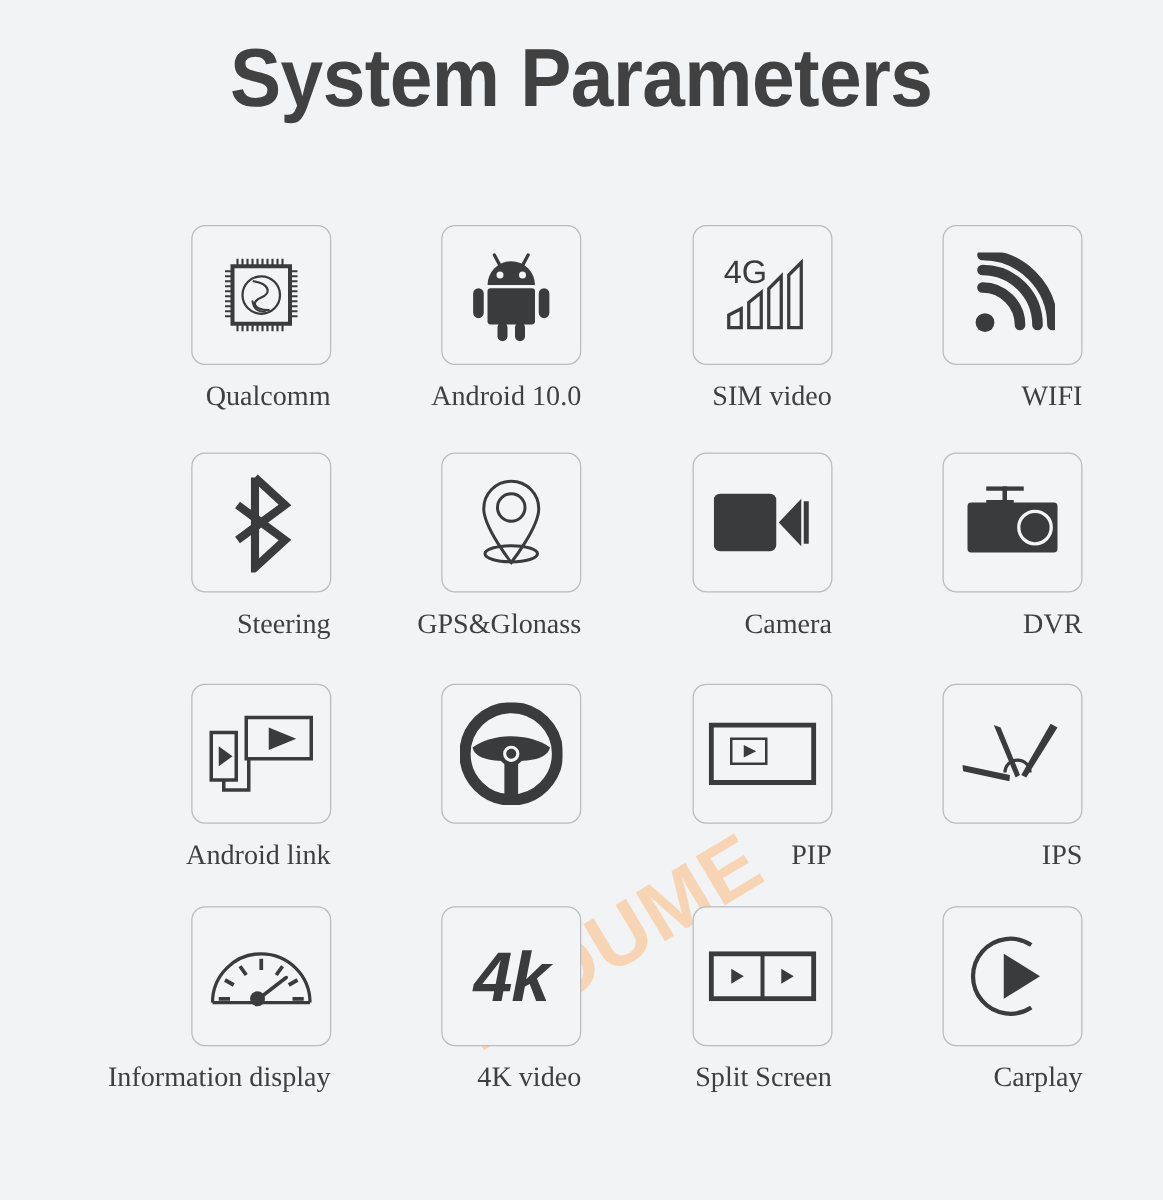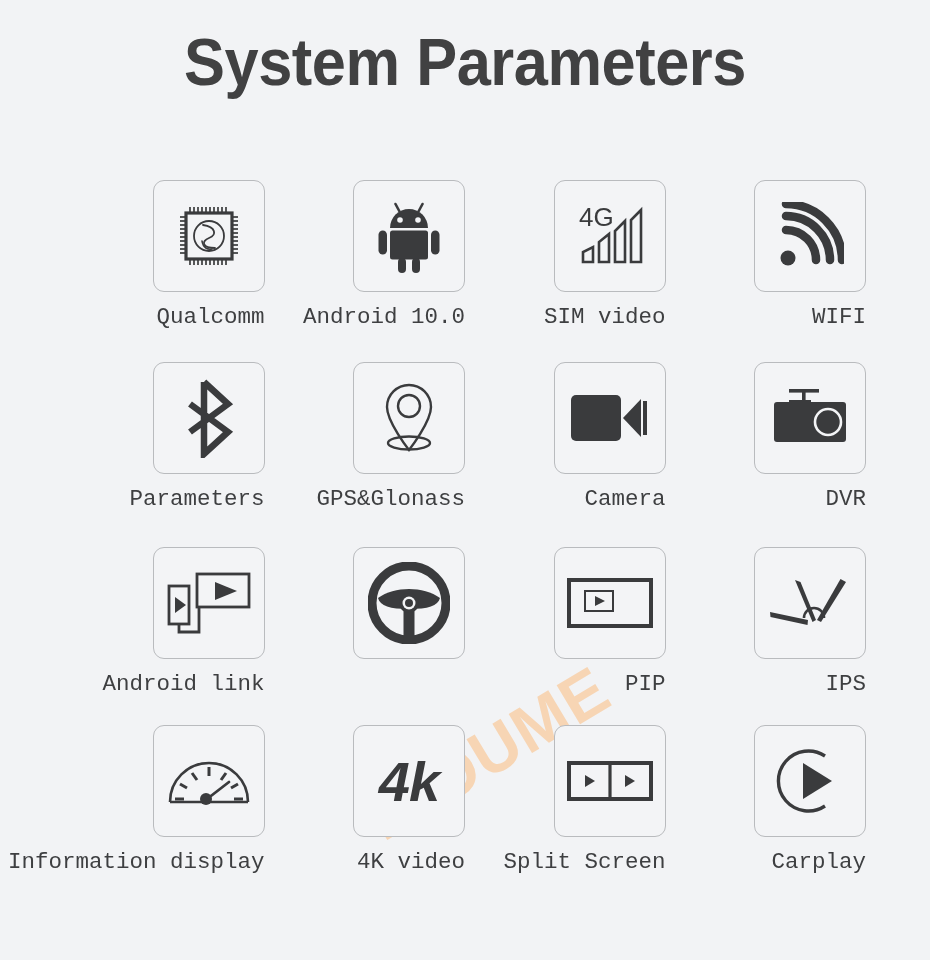--- a/index.html
+++ b/index.html
@@ -79,21 +79,21 @@
     justify-content: center;
     box-sizing: border-box;
   }
   .icon-card svg { display: block; }
   .cell-label {
     margin-top: 12px;
     font-size: 22.5px;
     color: #3e3f41;
     text-align: center;
     white-space: nowrap;
-    font-family: Liberation Mono, monospace;
+    font-family: Liberation Serif, serif;
   }
   .txt-4k {
     font-size: 56px;
     font-weight: bold;
     font-style: italic;
     color: #3a3b3d;
     letter-spacing: -1px;
     font-family: "Liberation Sans", sans-serif;
   }
 </style>
@@ -224,21 +224,21 @@
     <div class="cell">
       <div class="icon-card">
         <span>
           <svg width="62" height="80" viewBox="0 0 62 80">
             <g fill="none" stroke="#3a3b3d" stroke-width="6.5" stroke-linejoin="miter">
               <path d="M26 4 L26 76 L50 54 L12 26 M12 54 L50 26 L26 4"></path>
             </g>
           </svg>
         </span>
       </div>
-      <div class="cell-label">Parameters</div>
+      <div class="cell-label">Steering</div>
     </div>
 
     <div class="cell">
       <div class="icon-card">
         <span>
           <svg width="72" height="80" viewBox="0 0 72 80">
             <g fill="none" stroke="#3a3b3d" stroke-width="2.4">
               <path d="M36 72 C36 72 58 44 58 29 A22 22 0 0 0 14 29 C14 44 36 72 36 72 Z"></path>
               <circle cx="36" cy="28" r="11"></circle>
               <ellipse cx="36" cy="65" rx="21" ry="6.5"></ellipse>

